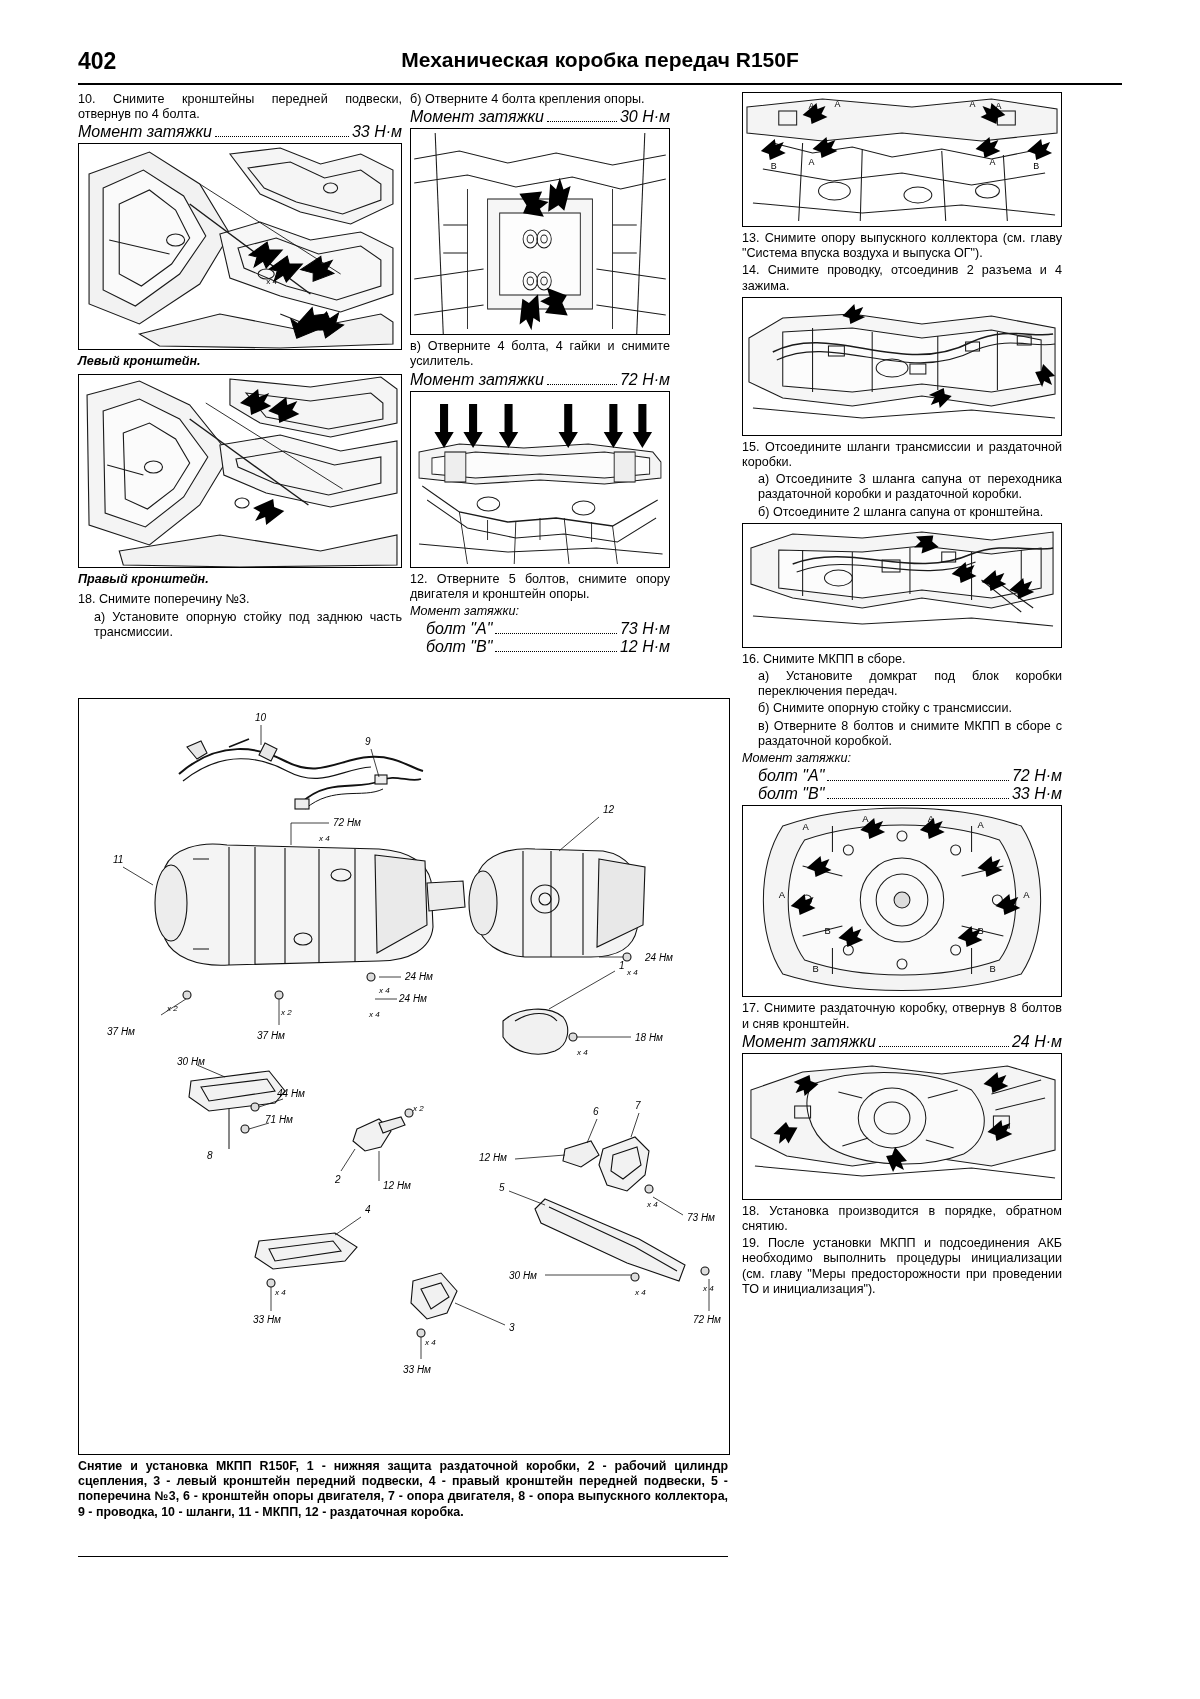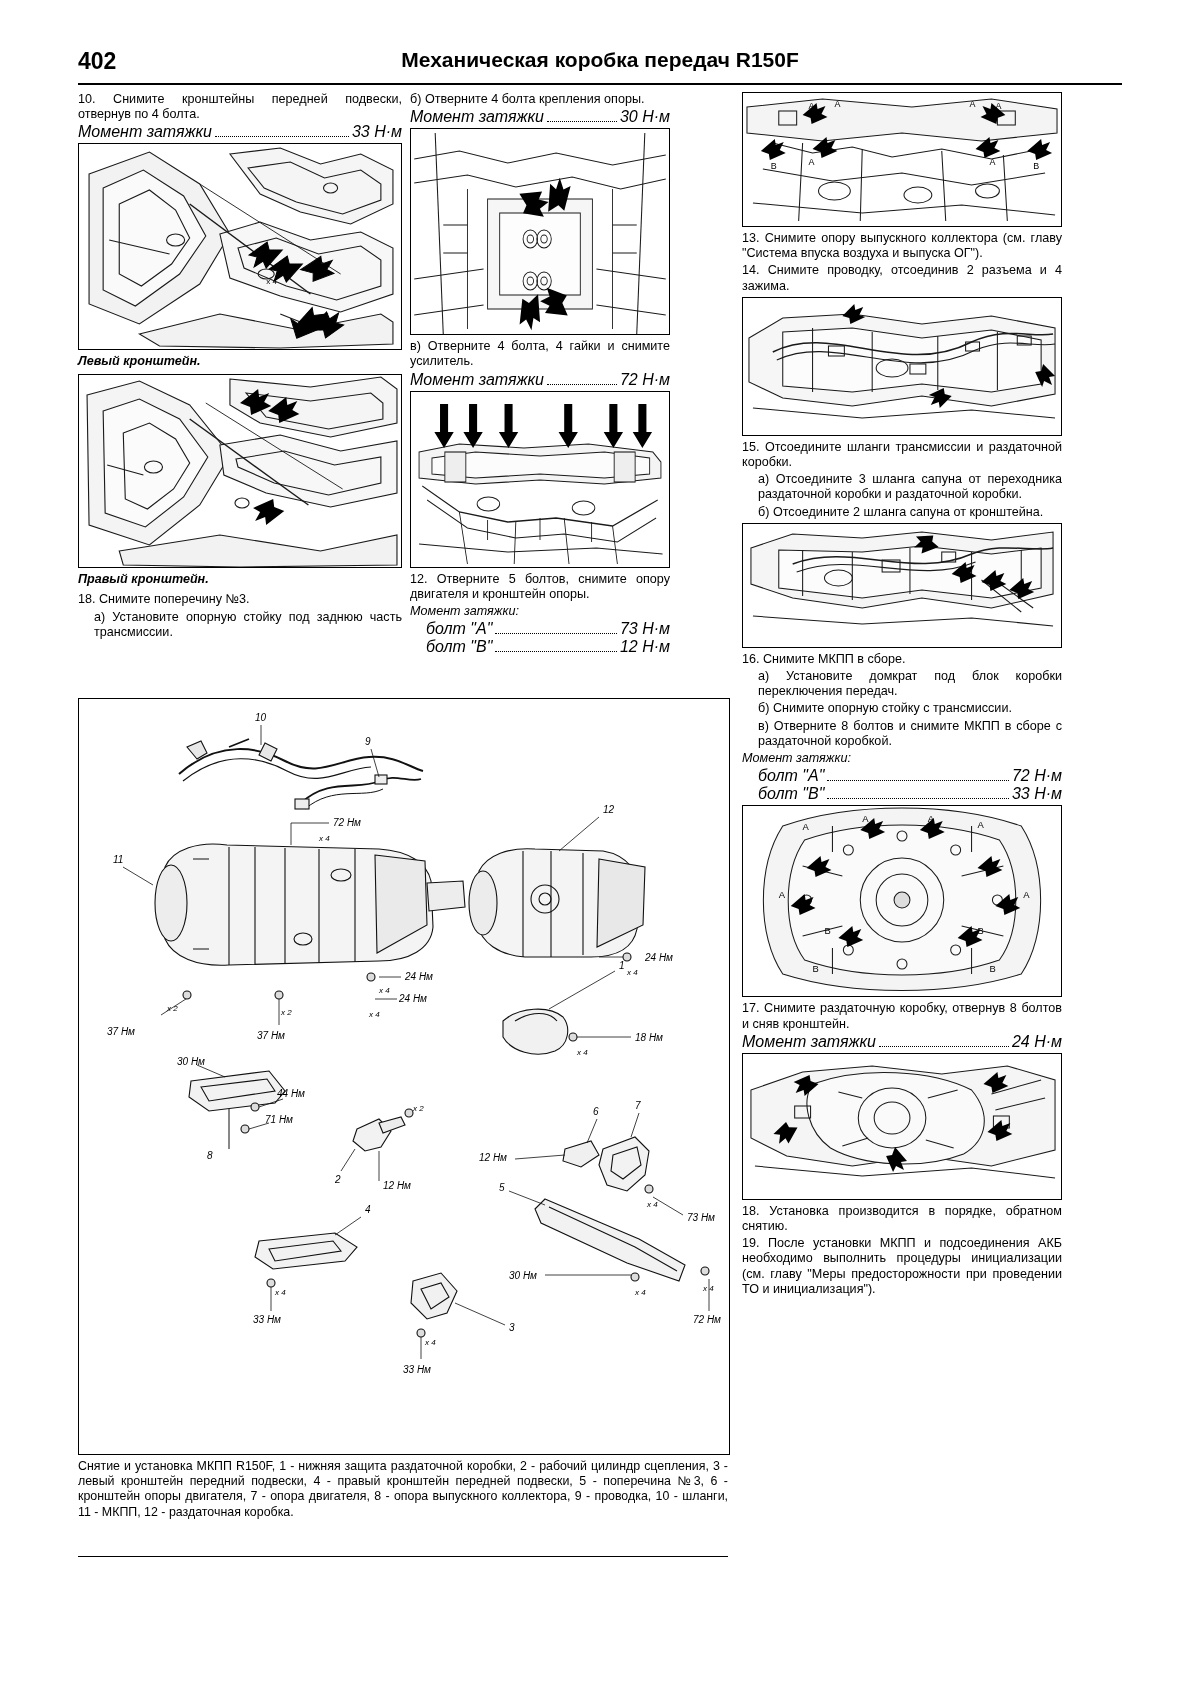--- a/index.html
+++ b/index.html
@@ -123,21 +123,21 @@
     overflow: hidden;
     font-style: italic;
   }
   .bigcap {
     position: absolute;
     left: 0;
     top: 1419px;
     width: 650px;
     font-size: 12.4px;
     line-height: 15.2px;
-    font-weight: normal;
+    font-weight: bold;
     text-align: justify;
   }
   .botline {
     position: absolute;
     left: 0;
     top: 1516px;
     width: 650px;
     border-top: 1.6px solid #000;
   }
 </style>

